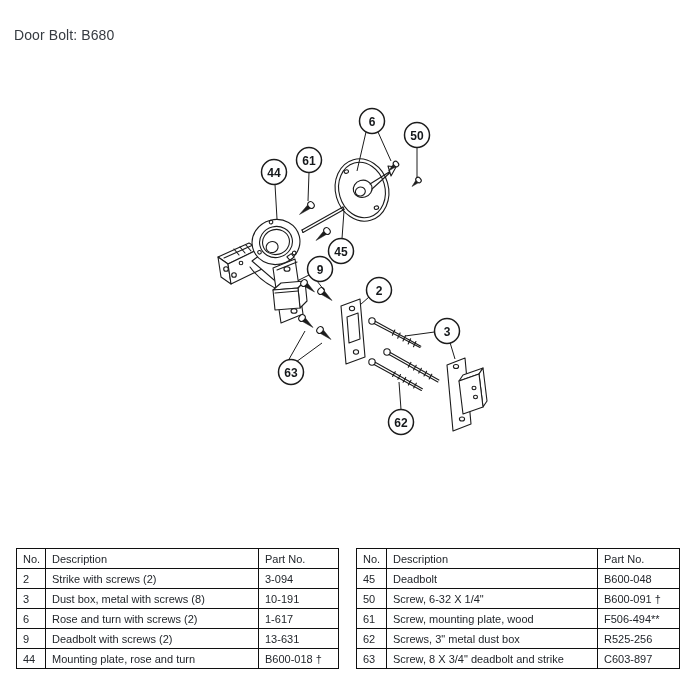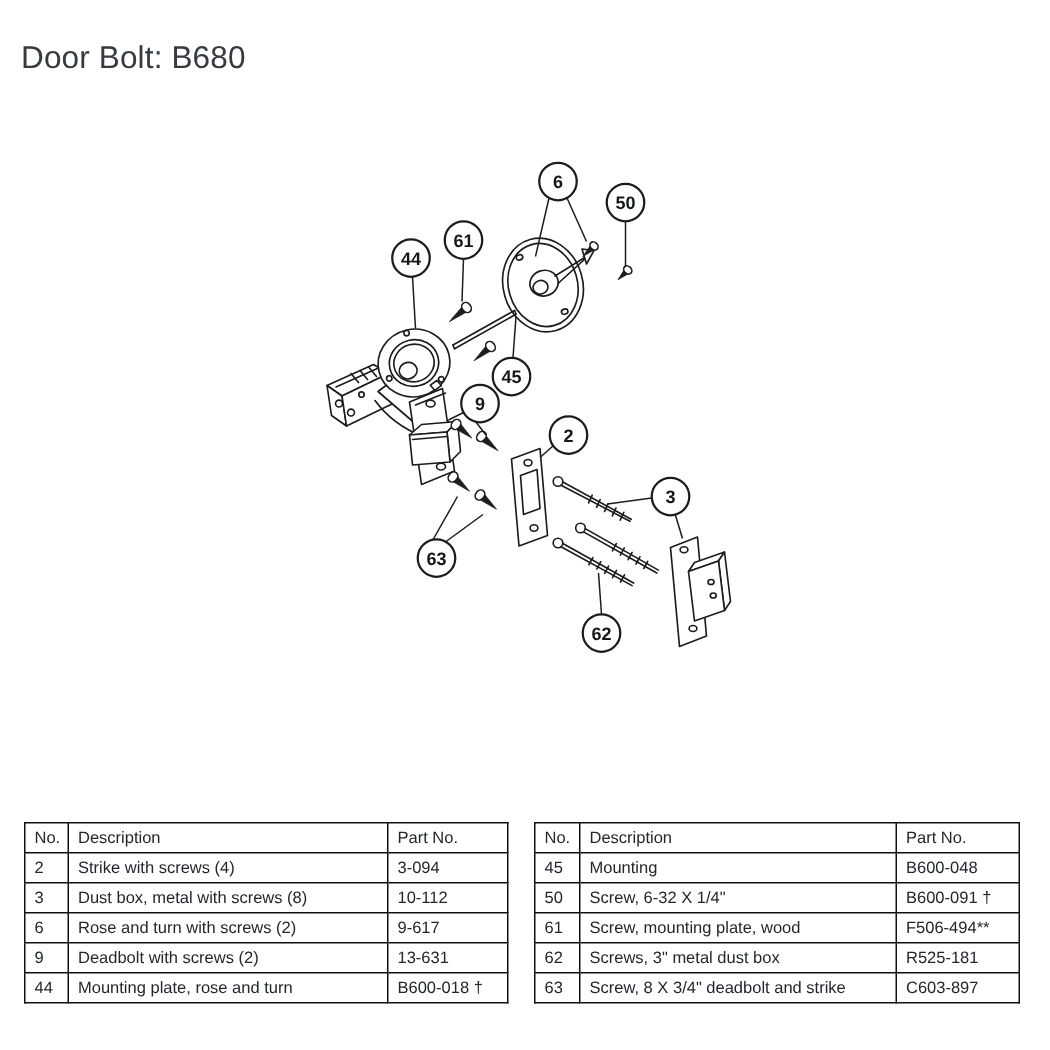--- a/index.html
+++ b/index.html
@@ -2,21 +2,21 @@
 <html><head>
 <meta charset="utf-8">
 <style>
   html,body{margin:0;padding:0;}
   .page{
     position:relative;width:700px;height:700px;background:#ffffff;
     font-family:"Liberation Sans", sans-serif;overflow:hidden;
   }
   .title{
     position:absolute;left:14px;top:27px;margin:0;
-    font-size:21px;font-weight:500;color:#363b41;letter-spacing:.1px;
+    font-size:14px;font-weight:500;color:#363b41;letter-spacing:.1px;
   }
   svg.diagram{position:absolute;left:0;top:0;}
   .ink{stroke:#1c1c1c;fill:none;stroke-width:1.1;stroke-linejoin:round;stroke-linecap:round;}
   .inkfill{stroke:#1c1c1c;fill:#ffffff;stroke-width:1.1;stroke-linejoin:round;}
   .dark{fill:#1d1d1d;stroke:#1d1d1d;stroke-width:.5;stroke-linejoin:round;}
   .leader{stroke:#1c1c1c;stroke-width:1;fill:none;}
   .callout circle{fill:#ffffff;stroke:#1c1c1c;stroke-width:1.5;}
   .callout text{
     font-family:"Liberation Sans", sans-serif;font-size:12px;font-weight:bold;
     fill:#15181b;text-anchor:middle;
@@ -245,32 +245,32 @@
         <col style="width:80px">
       </colgroup>
     <tbody>
       <tr>
         <td>No.</td>
         <td>Description</td>
         <td>Part No.</td>
       </tr>
       <tr>
         <td>2</td>
-        <td>Strike with screws (4)</td>
+        <td>Strike with screws (2)</td>
         <td>3-094</td>
       </tr>
       <tr>
         <td>3</td>
         <td>Dust box, metal with screws (8)</td>
-        <td>10-112</td>
+        <td>10-191</td>
       </tr>
       <tr>
         <td>6</td>
         <td>Rose and turn with screws (2)</td>
-        <td>9-617</td>
+        <td>1-617</td>
       </tr>
       <tr>
         <td>9</td>
         <td>Deadbolt with screws (2)</td>
         <td>13-631</td>
       </tr>
       <tr>
         <td>44</td>
         <td>Mounting plate, rose and turn</td>
         <td>B600-018 †</td>
@@ -285,37 +285,37 @@
         <col style="width:82px">
       </colgroup>
     <tbody>
       <tr>
         <td>No.</td>
         <td>Description</td>
         <td>Part No.</td>
       </tr>
       <tr>
         <td>45</td>
-        <td>Mounting</td>
+        <td>Deadbolt</td>
         <td>B600-048</td>
       </tr>
       <tr>
         <td>50</td>
         <td>Screw, 6-32 X 1/4"</td>
         <td>B600-091 †</td>
       </tr>
       <tr>
         <td>61</td>
         <td>Screw, mounting plate, wood</td>
         <td>F506-494**</td>
       </tr>
       <tr>
         <td>62</td>
         <td>Screws, 3" metal dust box</td>
-        <td>R525-181</td>
+        <td>R525-256</td>
       </tr>
       <tr>
         <td>63</td>
         <td>Screw, 8 X 3/4" deadbolt and strike</td>
         <td>C603-897</td>
       </tr>
     </tbody>
   </table>
 
 </div>

